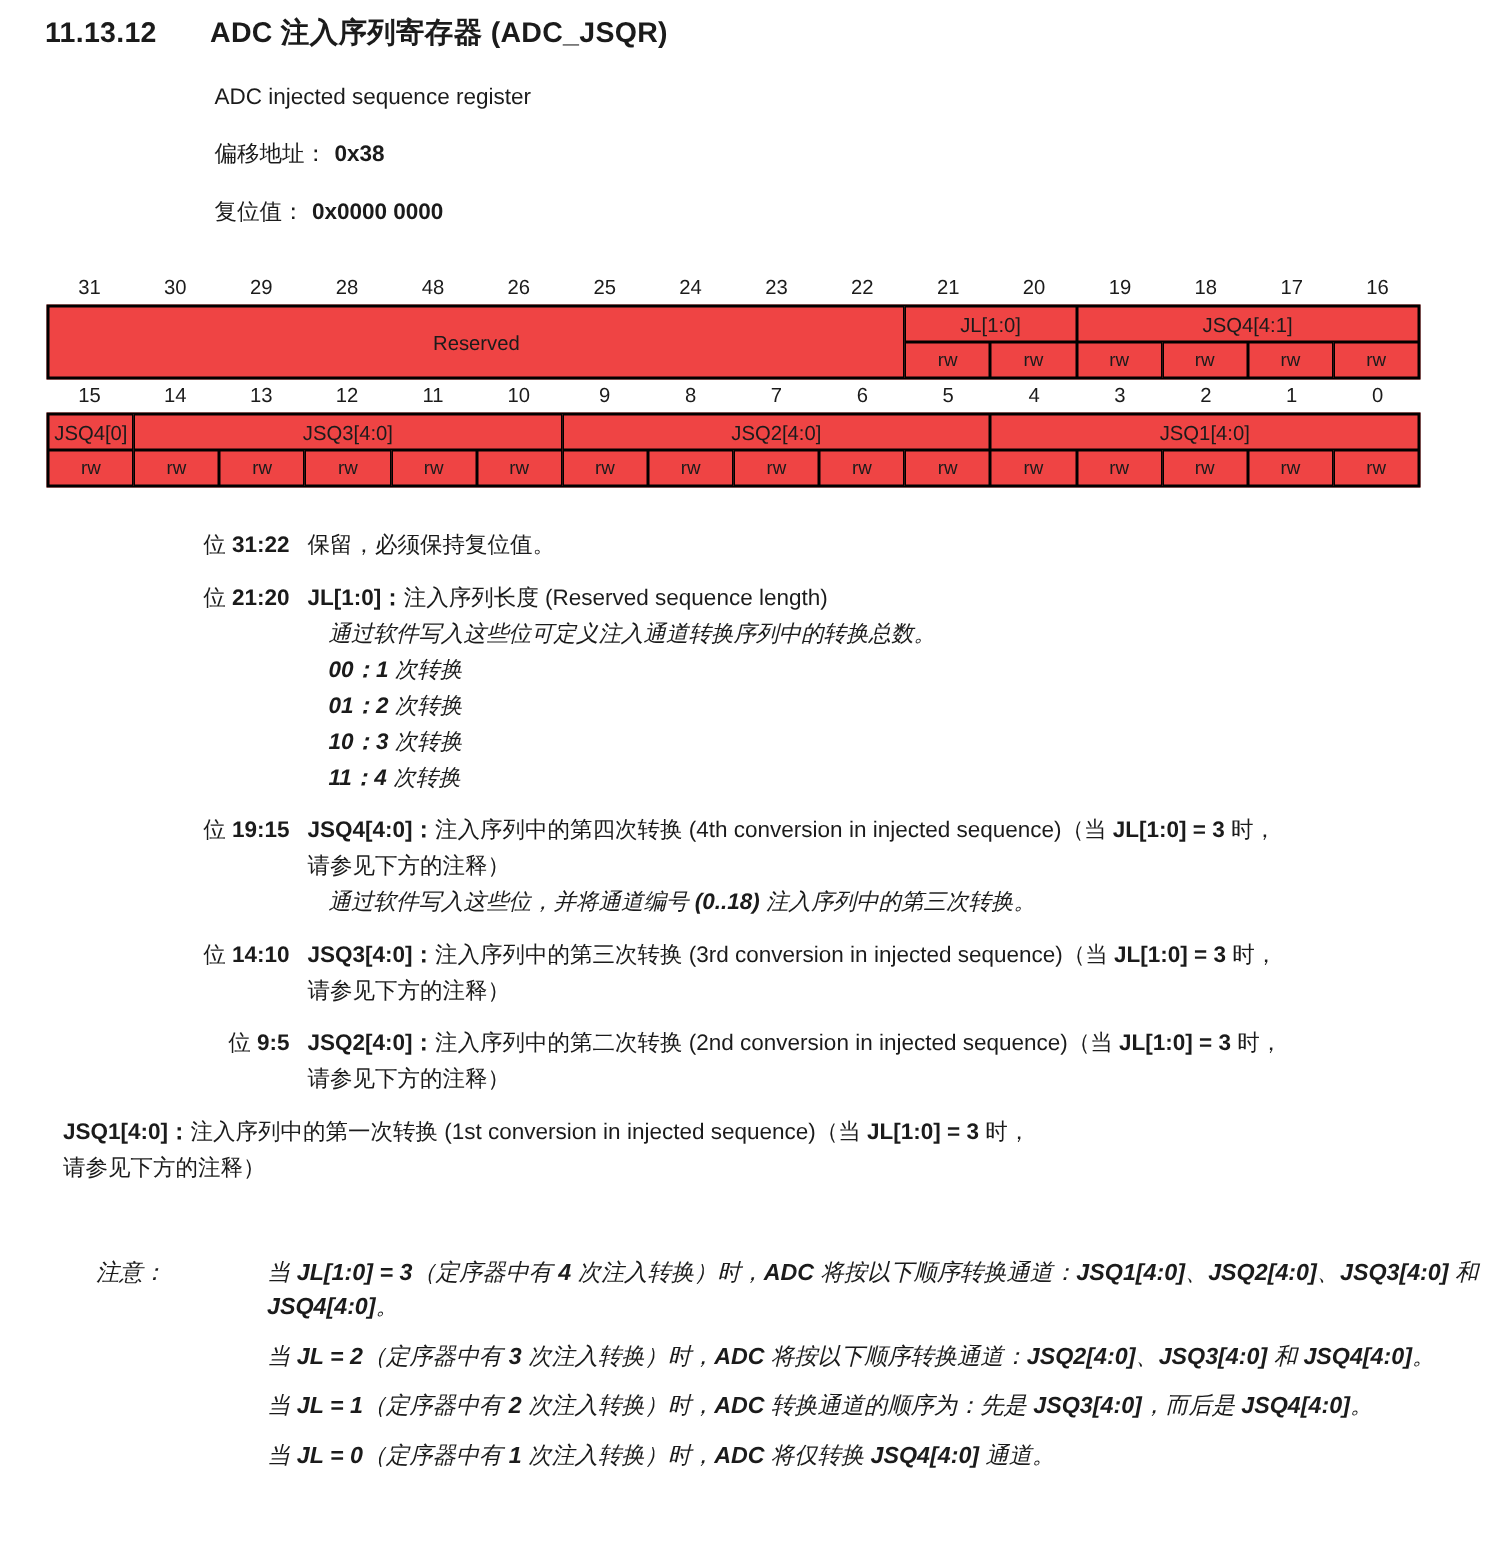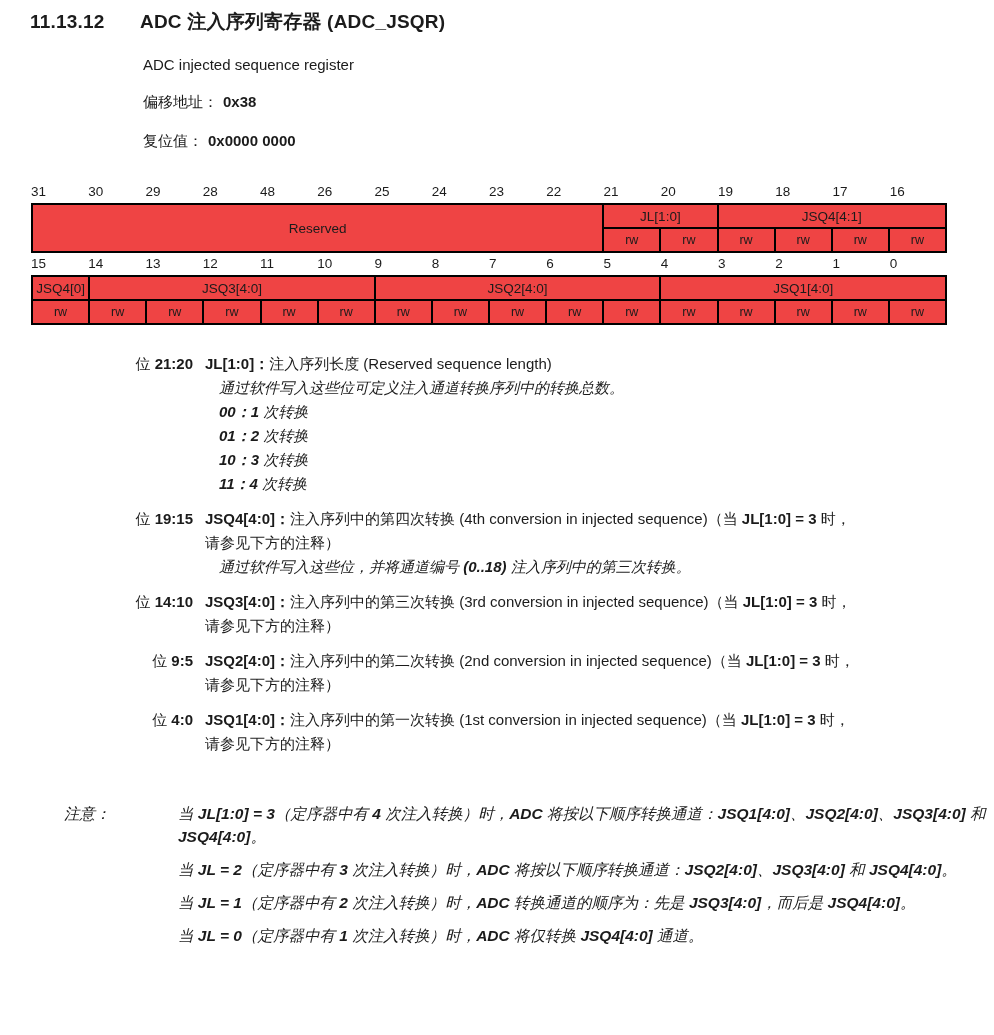--- a/index.html
+++ b/index.html
@@ -16,21 +16,21 @@
   .title-row{display:flex;margin:9px 0 0 30px;align-items:baseline;}
   .section-num{font-size:19px;font-weight:bold;width:110px;flex:none;letter-spacing:.2px;}
   .page-title{font-size:19px;font-weight:bold;letter-spacing:.2px;}
   .subtitle{margin:21px 0 0 143px;font-size:15px;}
   .meta-line{margin:20px 0 0 143px;font-size:15px;}
   .meta-line .val{font-weight:bold;margin-left:5px;}
 
   
   .diagram{margin:30px 0 0 31px;width:916px;}
   .bitnum-row{display:grid;grid-template-columns:repeat(16,1fr);
-    font-size:13.5px;text-align:left;padding:3px 0 4px 0;}
+    font-size:13.5px;text-align:center;padding:3px 0 4px 0;}
   .field-grid{display:grid;grid-template-columns:repeat(16,1fr);
     border:1.5px solid #000;background:#ef4444;}
   .field-grid.r1{grid-template-rows:24px 24px;}
   .cell{border:1px solid #000;display:flex;align-items:center;justify-content:center;
     font-size:13.5px;overflow:hidden;white-space:nowrap;}
   .access{font-size:12.5px;}
 
   
   .fields{margin:27px 0 0 30px;}
   .field-row{display:flex;margin-bottom:11px;}
@@ -129,20 +129,26 @@
       <div class="cell access" style="grid-area: 2 / 12 / auto / span 1;">rw</div>
       <div class="cell access" style="grid-area: 2 / 13 / auto / span 1;">rw</div>
       <div class="cell access" style="grid-area: 2 / 14 / auto / span 1;">rw</div>
       <div class="cell access" style="grid-area: 2 / 15 / auto / span 1;">rw</div>
       <div class="cell access" style="grid-area: 2 / 16 / auto / span 1;">rw</div>
     </div>
   </div>
 
 <div class="fields" id="field-descriptions">
     <div class="field-row">
+      <div class="field-bits"><span>位 </span><span class="b">31:22</span></div>
+      <div class="field-content">
+        <div class="dline"><span>保留，必须保持复位值。</span></div>
+      </div>
+    </div>
+    <div class="field-row">
       <div class="field-bits"><span>位 </span><span class="b">21:20</span></div>
       <div class="field-content">
         <div class="dline"><span class="b">JL[1:0]：</span><span>注入序列长度 (Reserved sequence length)</span></div>
         <div class="dline ind1"><span>通过软件写入这些位可定义注入通道转换序列中的转换总数。</span></div>
         <div class="dline ind1"><span class="b">00：1</span><span> 次转换</span></div>
         <div class="dline ind1"><span class="b">01：2</span><span> 次转换</span></div>
         <div class="dline ind1"><span class="b">10：3</span><span> 次转换</span></div>
         <div class="dline ind1"><span class="b">11：4</span><span> 次转换</span></div>
       </div>
     </div>
@@ -162,21 +168,20 @@
       </div>
     </div>
     <div class="field-row">
       <div class="field-bits"><span>位 </span><span class="b">9:5</span></div>
       <div class="field-content">
         <div class="dline"><span class="b">JSQ2[4:0]：</span><span>注入序列中的第二次转换 (2nd conversion in injected sequence)（当 </span><span class="b">JL[1:0] = 3</span><span> 时，</span></div>
         <div class="dline"><span>请参见下方的注释）</span></div>
       </div>
     </div>
     <div class="field-row">
-      <div class="field-bits"><span>位 </span><span class="b">4:0</span></div>
       <div class="field-content">
         <div class="dline"><span class="b">JSQ1[4:0]：</span><span>注入序列中的第一次转换 (1st conversion in injected sequence)（当 </span><span class="b">JL[1:0] = 3</span><span> 时，</span></div>
         <div class="dline"><span>请参见下方的注释）</span></div>
       </div>
     </div>
   </div>
 
 <div class="note">
   <div class="note-label">注意：</div>
   <div class="note-paras" id="note-paras">

